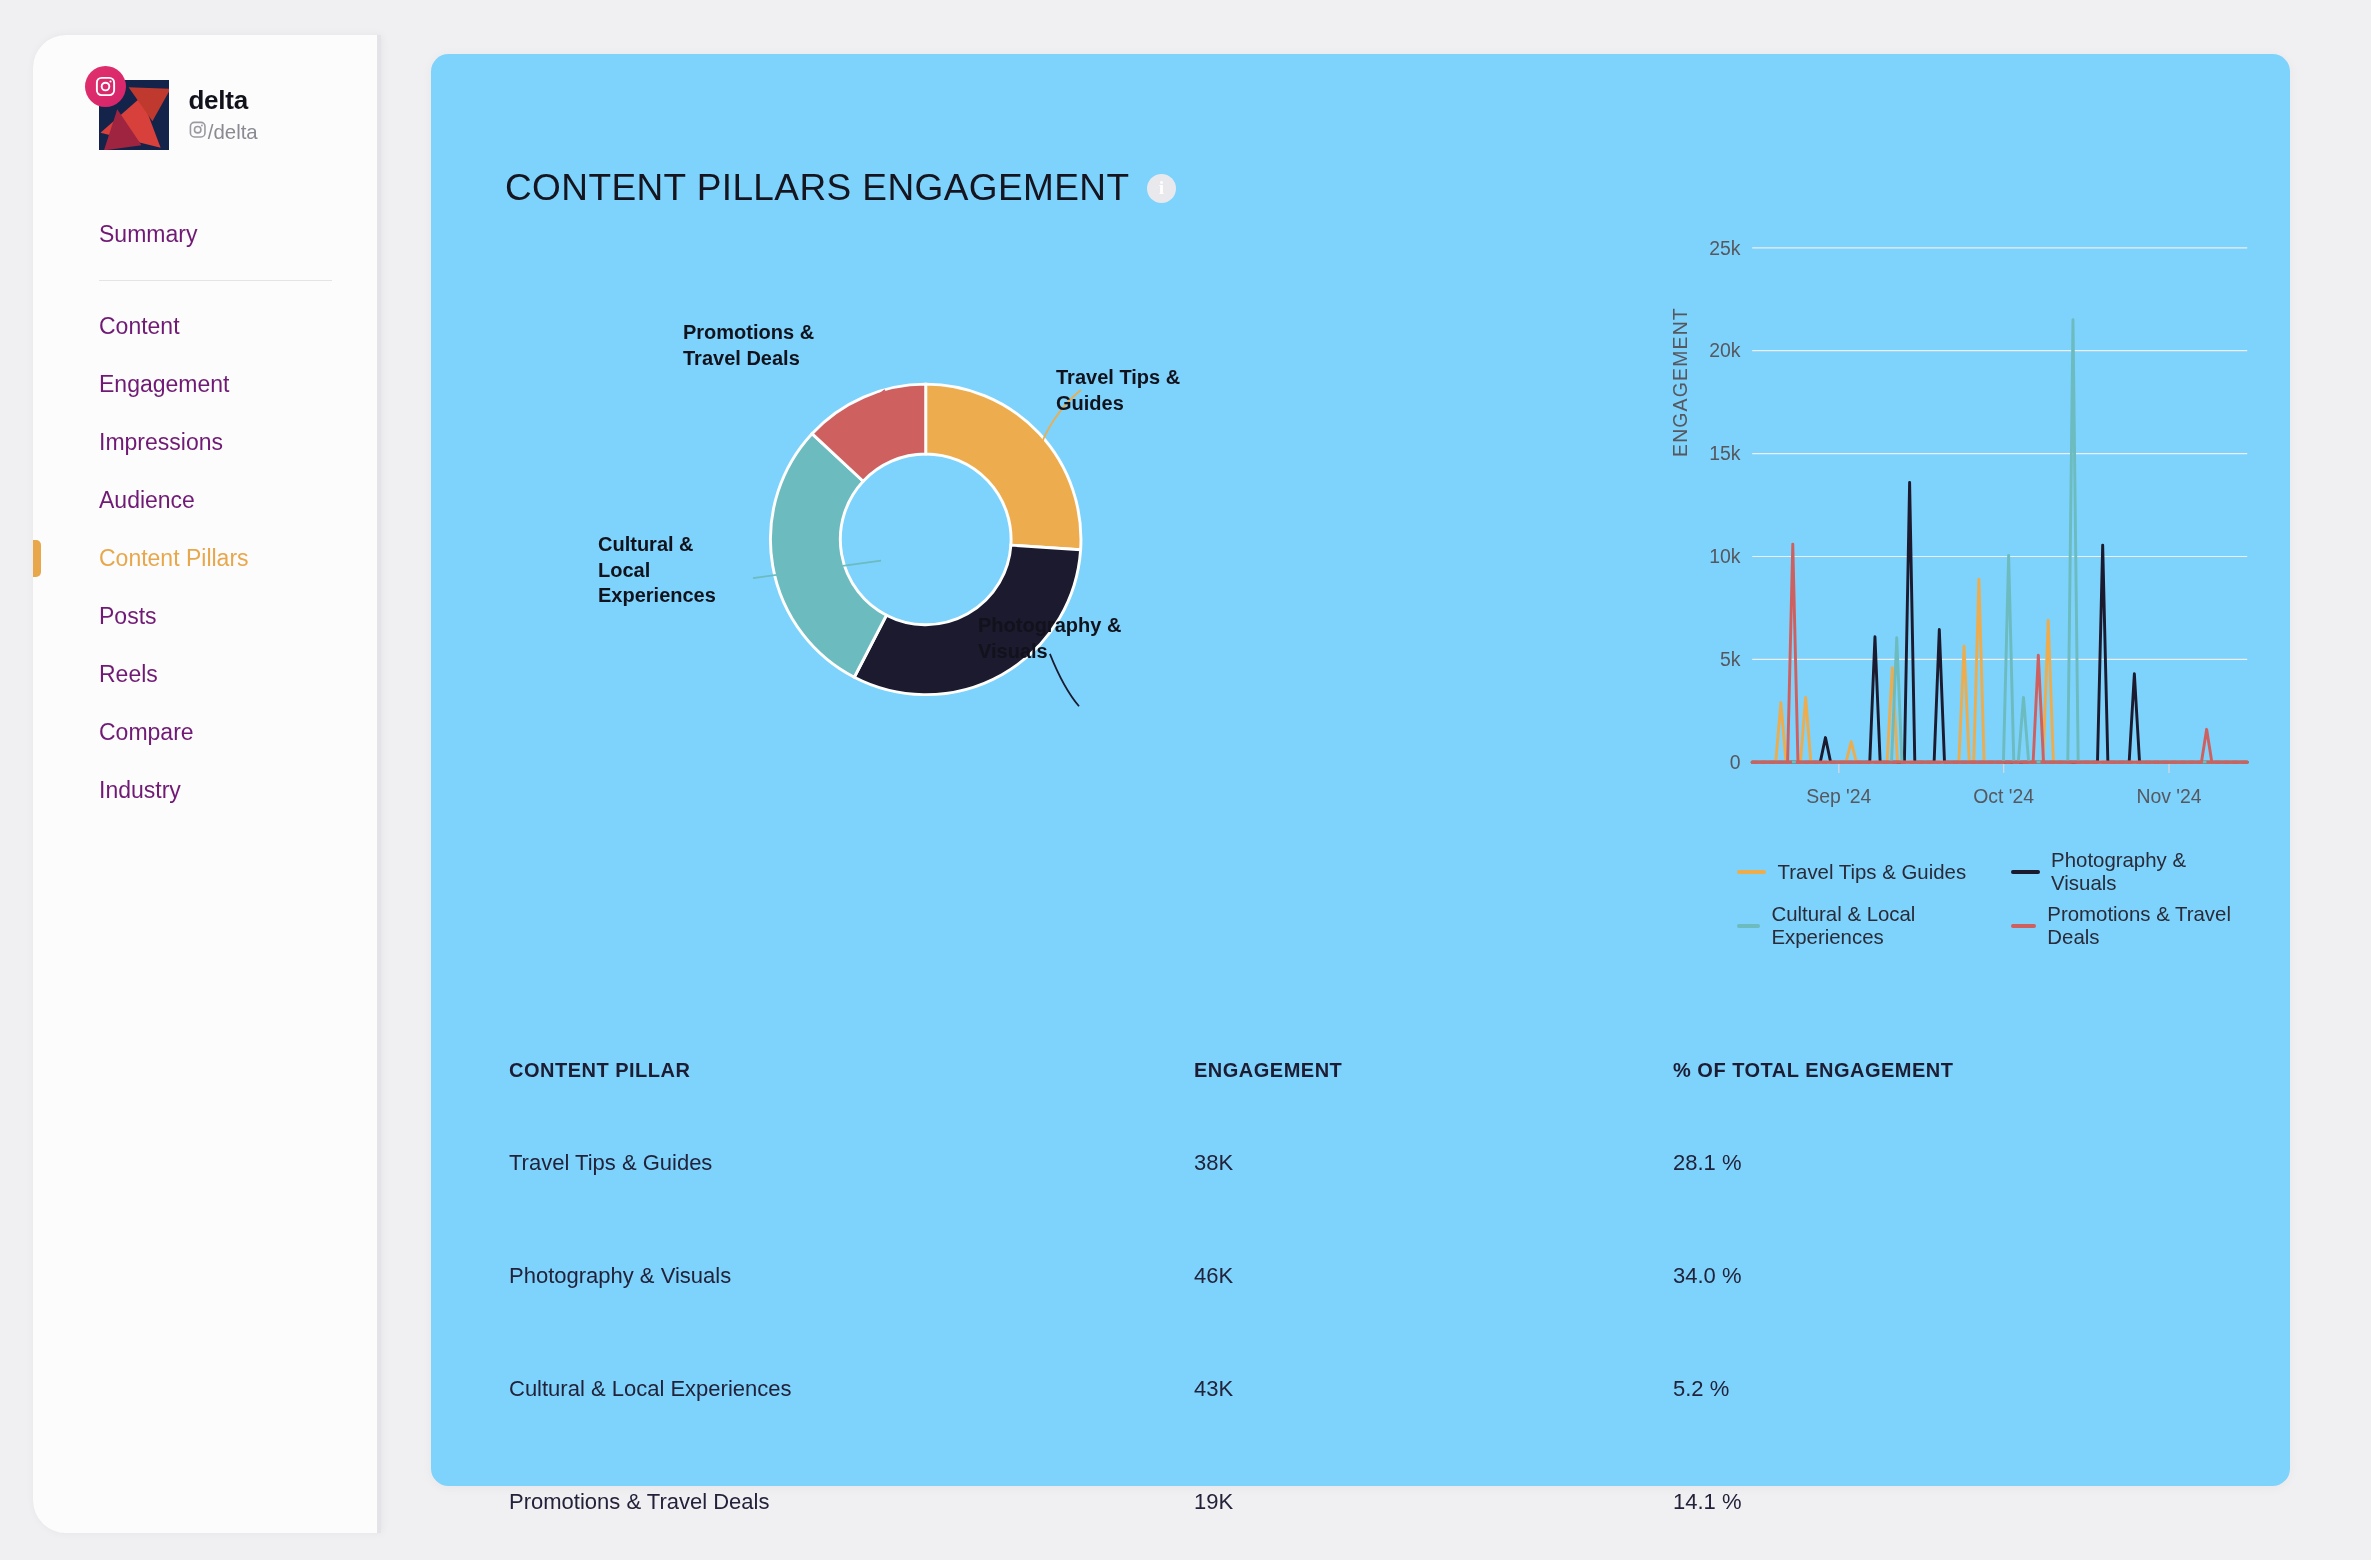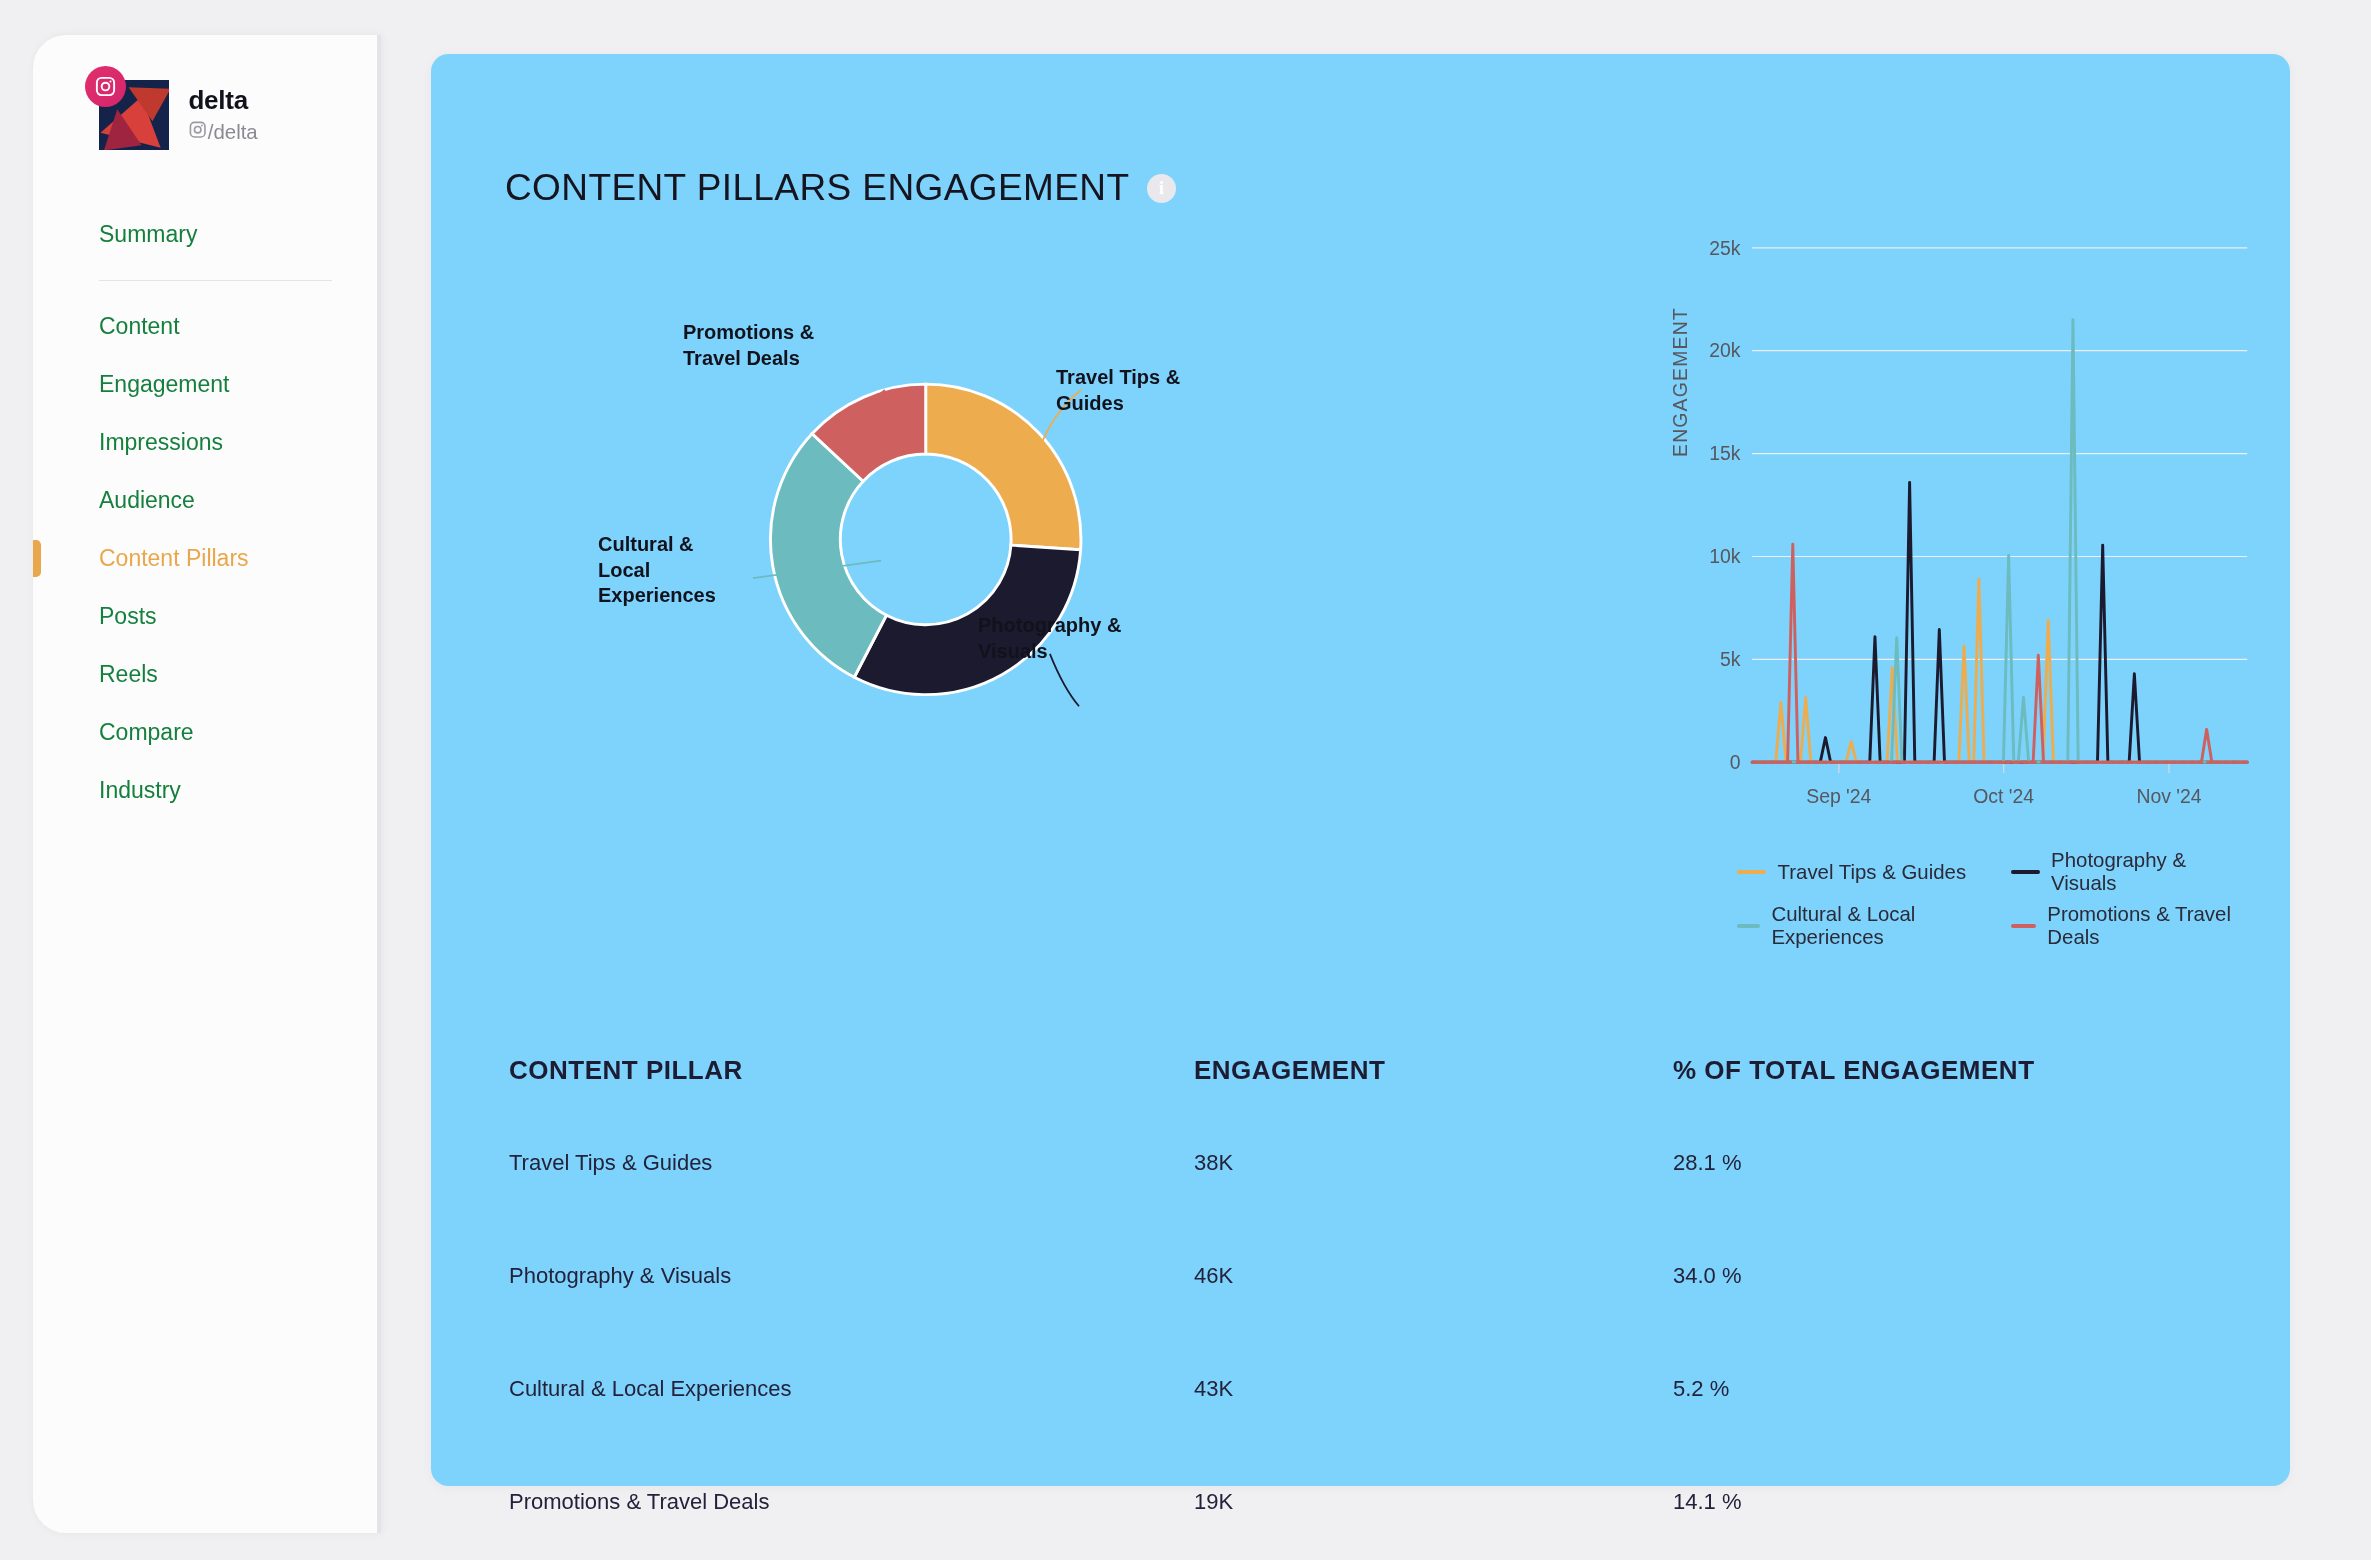--- a/index.html
+++ b/index.html
@@ -84,21 +84,21 @@
     font-size: 20.4px; color: #8a8a93;
   }
   .acct-handle svg { width: 19.4px; height: 19.4px; }
 
   #nav { position: absolute; left: 0; top: 170px; width: 347px; }
   .nav-item {
     position: relative;
     height: 58px;
     display: flex; align-items: center;
     padding-left: 66px;
-    font-size: 23px; color: #15803d;
+    font-size: 23px; color: #701a75;
     cursor: pointer;
   }
   .nav-item.active { color: #e8a74a; }
   .nav-item.active::before {
     content: "";
     position: absolute; left: 0px; top: 10.7px;
     width: 7.8px; height: 37px;
     border-top-right-radius: 4.9px; border-bottom-right-radius: 4.9px;
     background: #e8a74a;
   }
@@ -170,21 +170,21 @@
   .legend-dash { width: 29px; height: 3.9px; border-radius: 1.9px; }
 
   
   #table {
     position: absolute; left: 78px; top: 980px;
     width: 1708px;
   }
   .trow { display: flex; align-items: center; }
   .thead { height: 72px; }
   .thead .cell {
-    font-size: 26px; font-weight: bold; color: #1d1c33;
+    font-size: 20px; font-weight: bold; color: #1d1c33;
     letter-spacing: 0.5px;
   }
   .tbody .trow { height: 113px; }
   .tbody .cell { font-size: 22px; color: #23223a; }
   .c1 { width: 685px; }
   .c2 { width: 479px; }
   .c3 { flex: 1; }
 </style>
 </head>
 <body>

